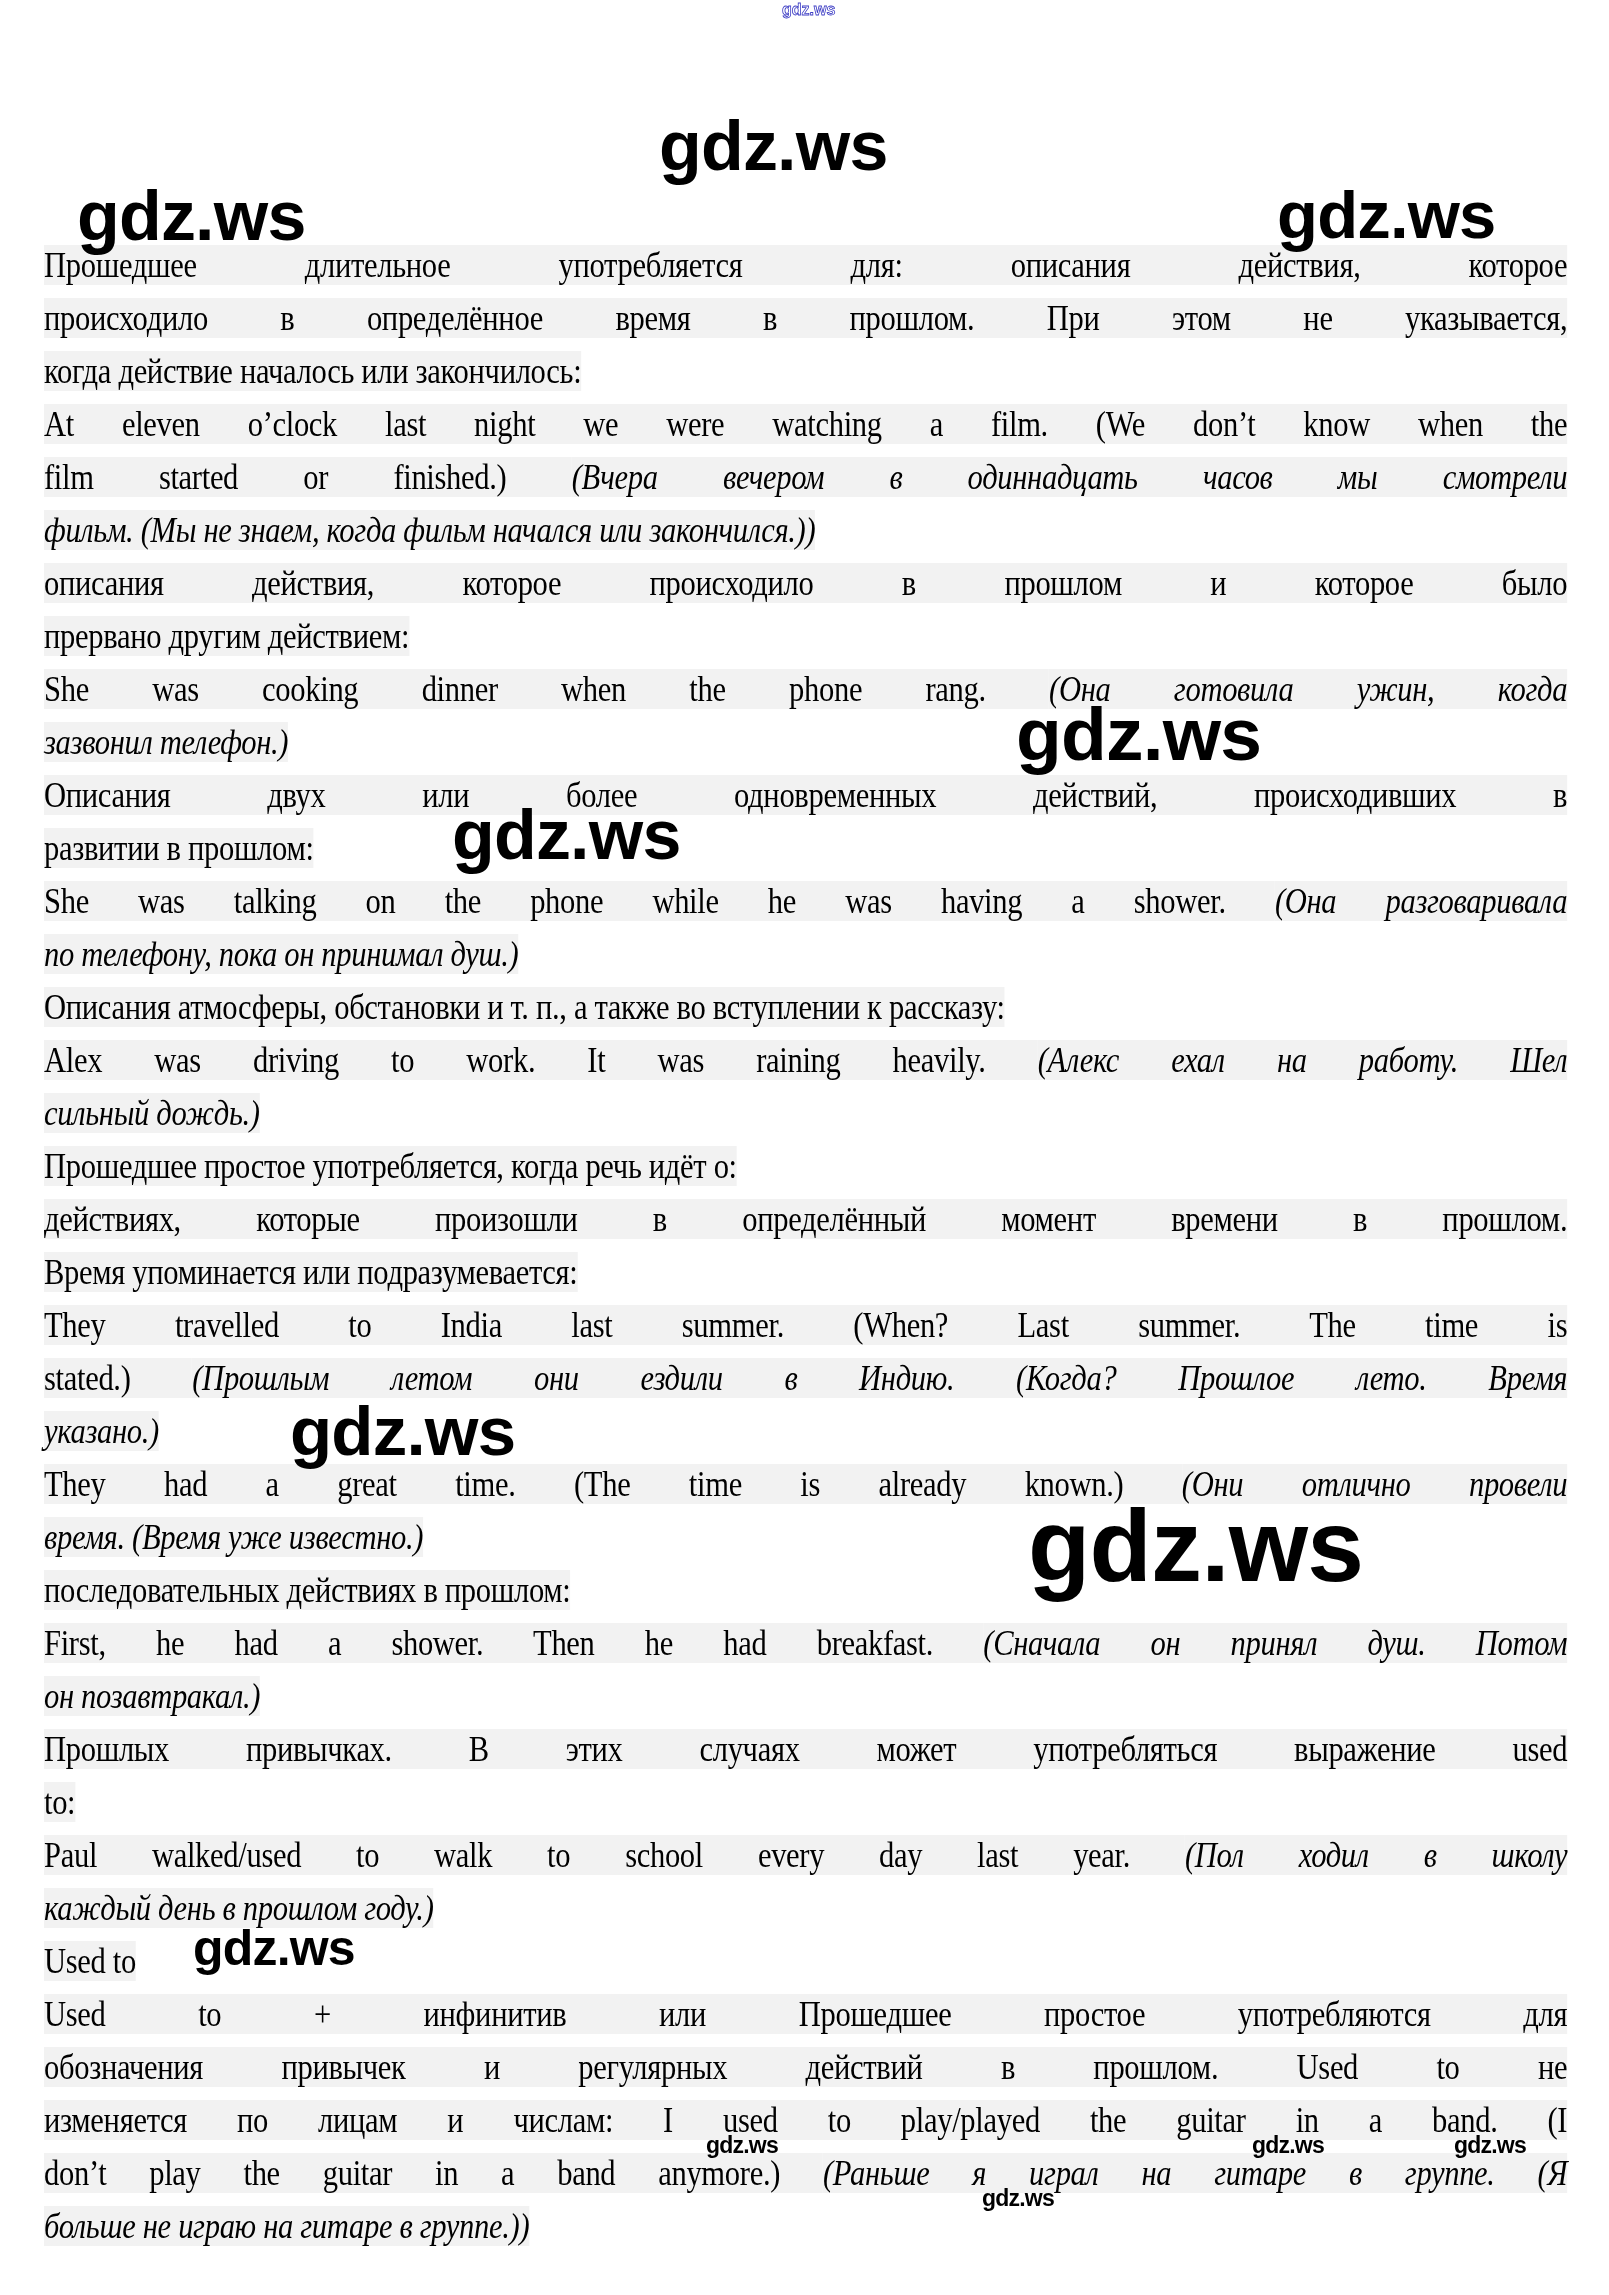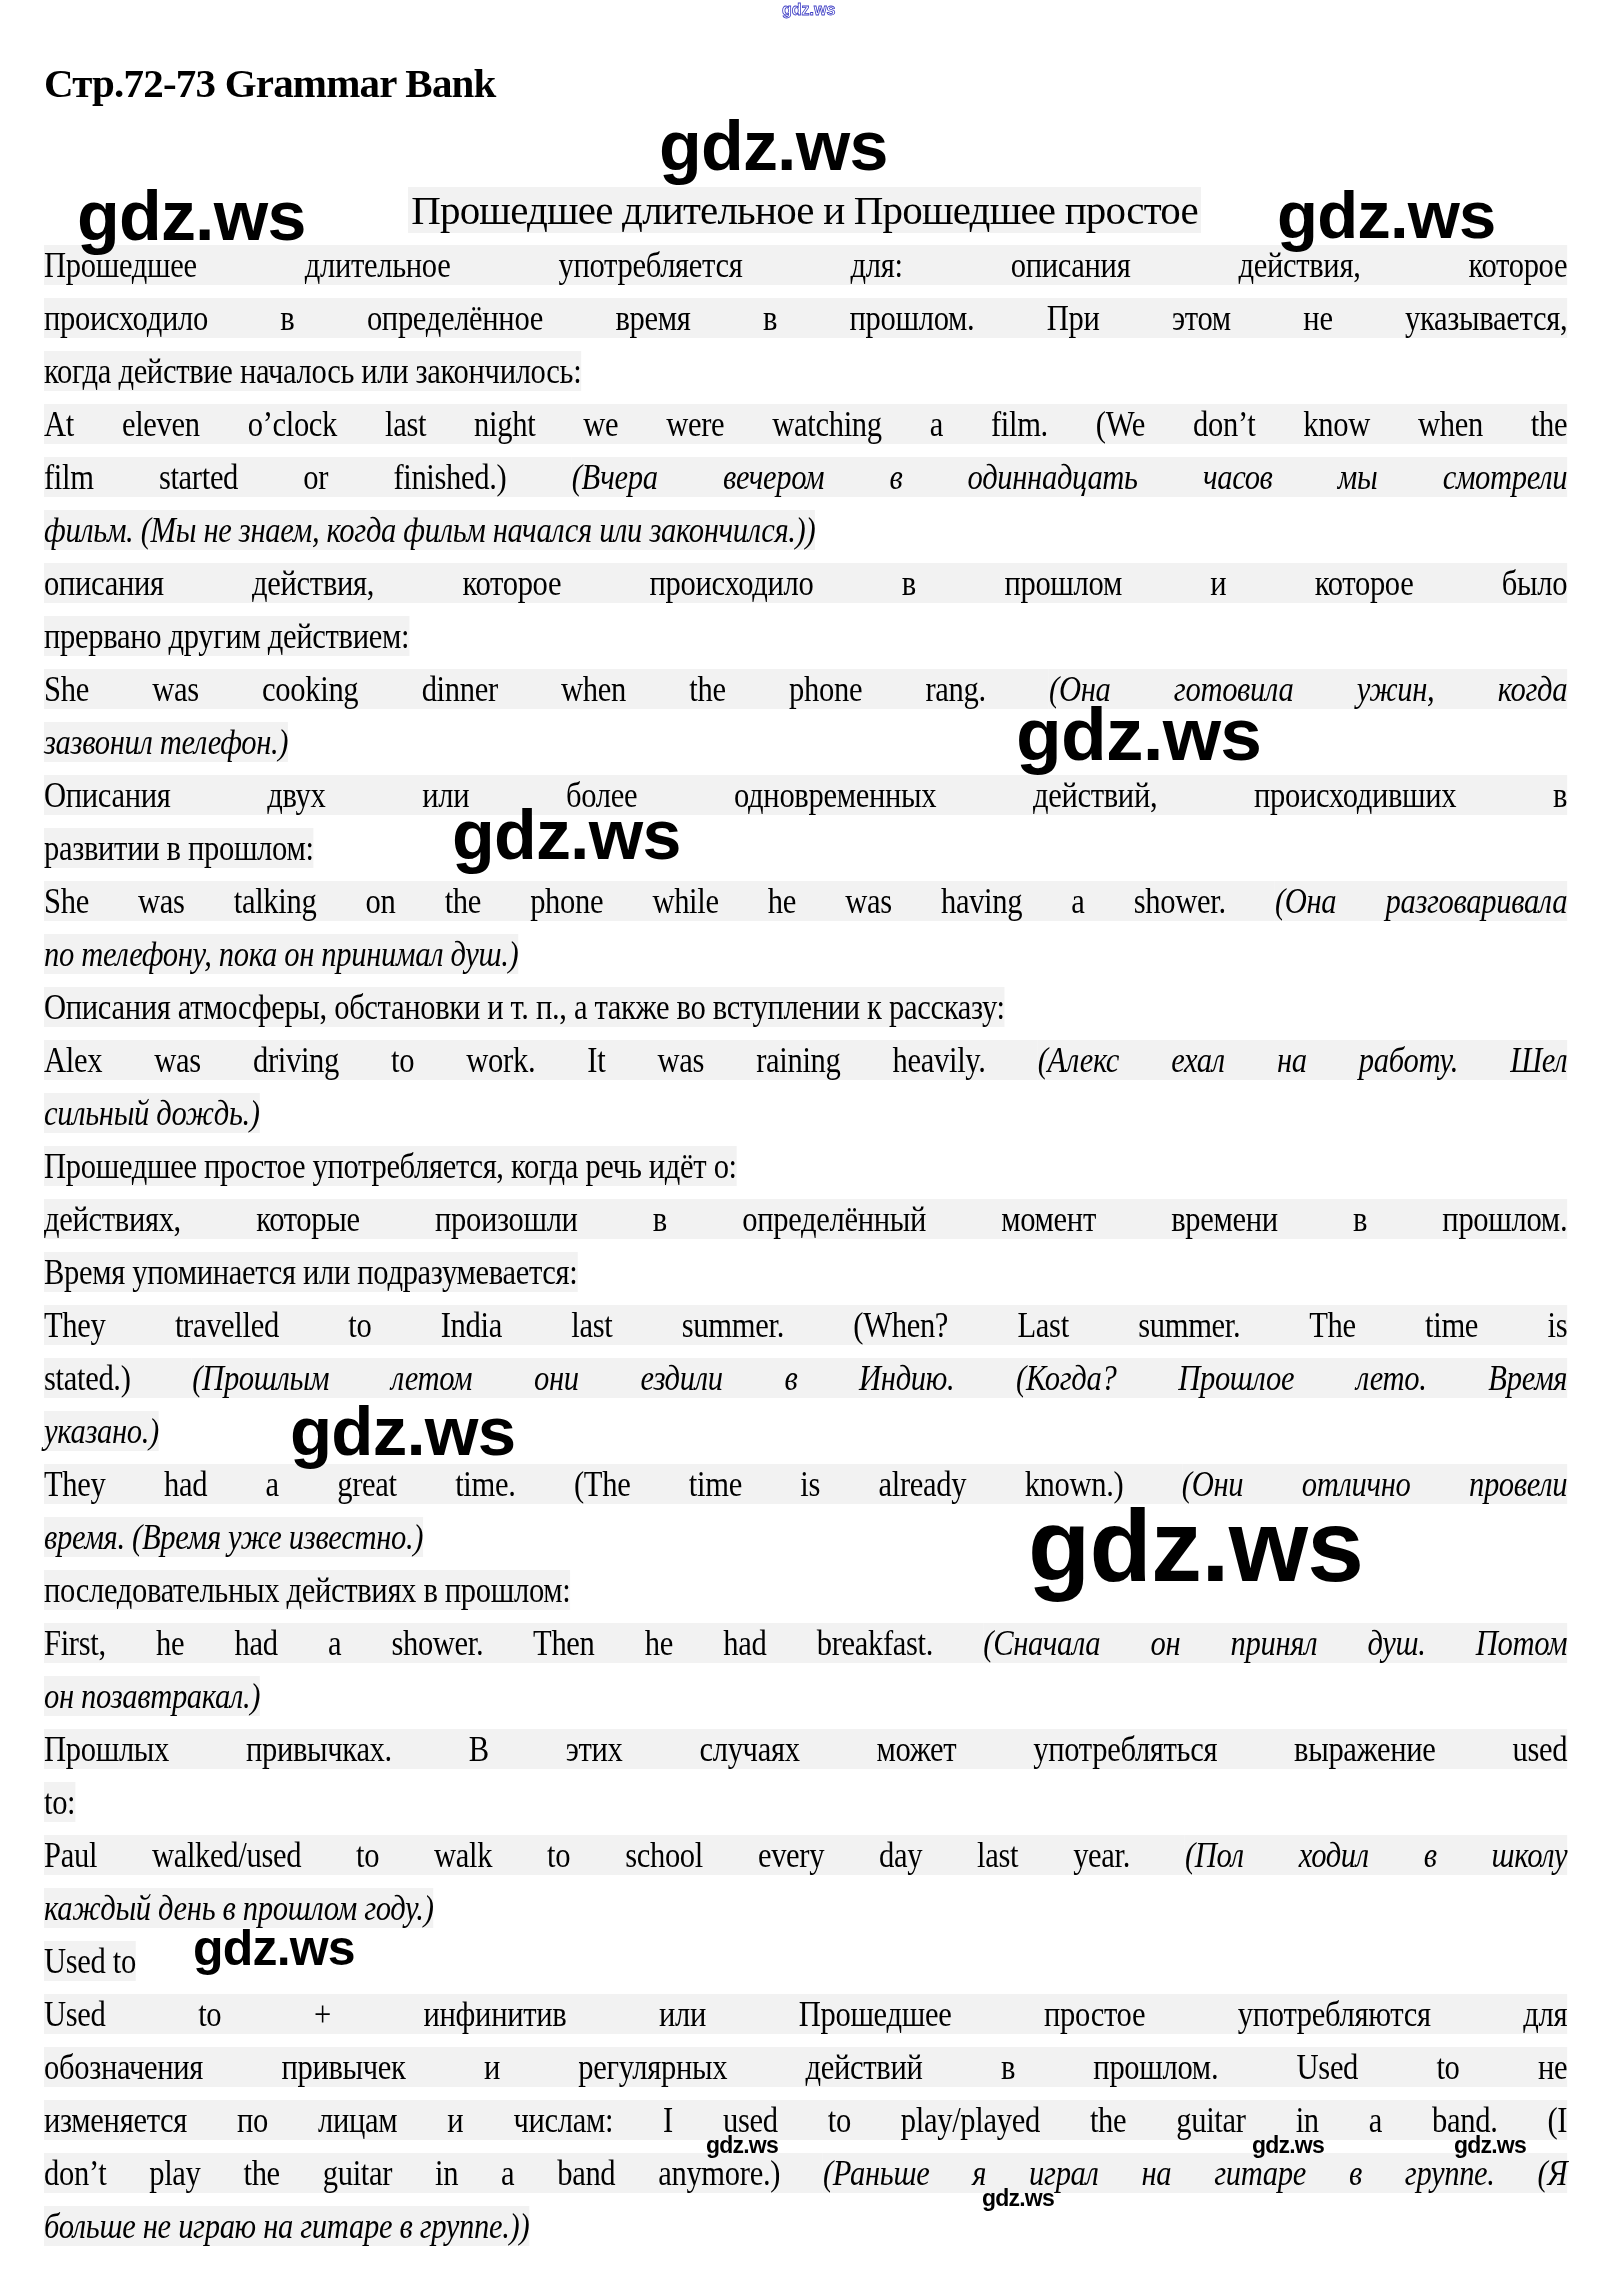--- a/index.html
+++ b/index.html
@@ -71,24 +71,20 @@
     color: #3c3cc4;
     -webkit-text-fill-color: rgba(255,255,255,0.05);
     -webkit-text-stroke: 0.8px #3c3cc4;
     letter-spacing: 0;
   }
 </style>
 </head>
 <body>
 
 <div class="page">
-  <h1 class="heading">Стр.72-73 Grammar Bank</h1>
-  <div class="doc-title">
-    <span class="band">Прошедшее длительное и Прошедшее простое</span>
-  </div>
   <div class="body-col" id="body-col">
       <div class="line just"><span class="seg">Прошедшее длительное употребляется для: описания действия, которое</span></div>
       <div class="line just"><span class="seg">происходило в определённое время в прошлом. При этом не указывается,</span></div>
       <div class="line"><span class="seg">когда действие началось или закончилось:</span></div>
       <div class="line just"><span class="seg">At eleven o’clock last night we were watching a film. (We don’t know when the</span></div>
       <div class="line just"><span class="seg">film started or finished.) </span><span class="seg it">(Вчера вечером в одиннадцать часов мы смотрели</span></div>
       <div class="line"><span class="seg it">фильм. (Мы не знаем, когда фильм начался или закончился.))</span></div>
       <div class="line just"><span class="seg">описания действия, которое происходило в прошлом и которое было</span></div>
       <div class="line"><span class="seg">прервано другим действием:</span></div>
       <div class="line just"><span class="seg">She was cooking dinner when the phone rang. </span><span class="seg it">(Она готовила ужин, когда</span></div>

